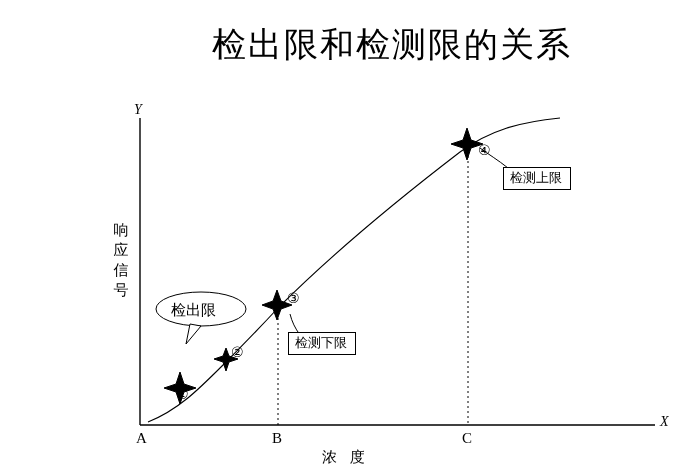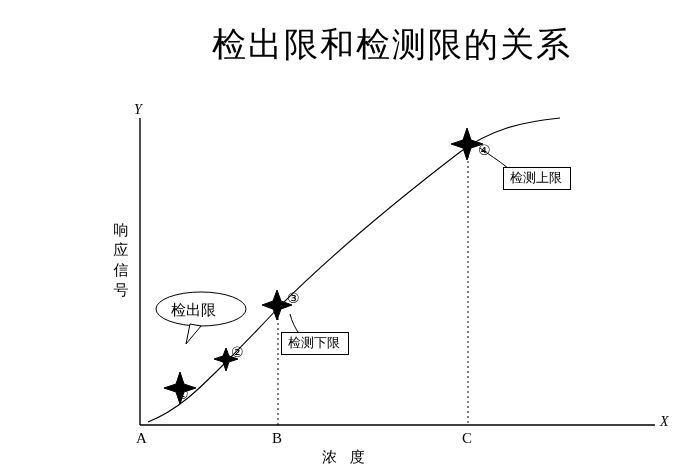--- a/index.html
+++ b/index.html
@@ -161,18 +161,18 @@
 
     <div class="lbl cn-axis" style="left:322px; top:342px;">浓 度</div>
 
     <div class="num-circle" style="left:176px; top:296px;">①</div>
     <div class="num-circle" style="left:231px; top:254px;">②</div>
     <div class="num-circle" style="left:287px; top:200px;">③</div>
     <div class="num-circle" style="left:478px; top:52px;">④</div>
 
     <div class="lbl cn-small" style="left:171px; top:211px;">检出限</div>
 
-    <div class="callout-box" style="left:281px; top:242px;">检测下限</div>
+    <div class="callout-box" style="left:288px; top:242px;">检测下限</div>
 
     <div class="callout-box" style="left:503px; top:77px;">检测上限</div>
 
   </div>
 </div>
 
 </body></html>

